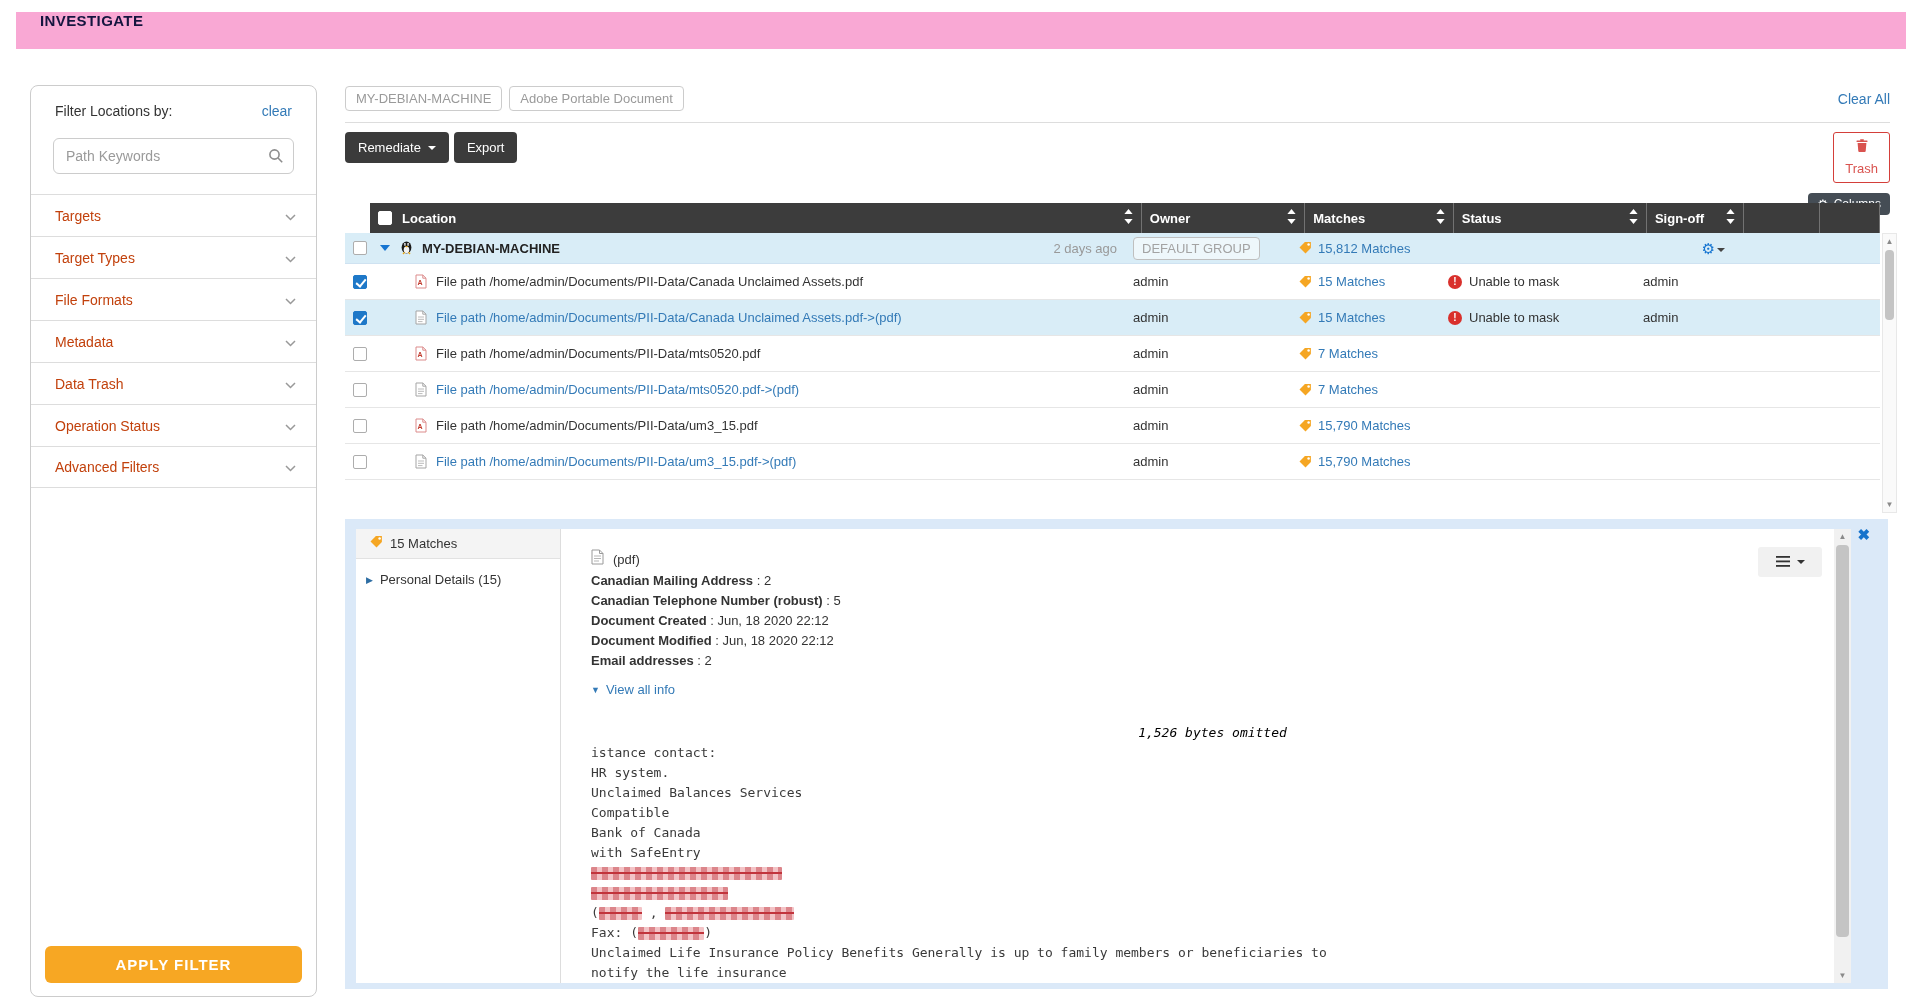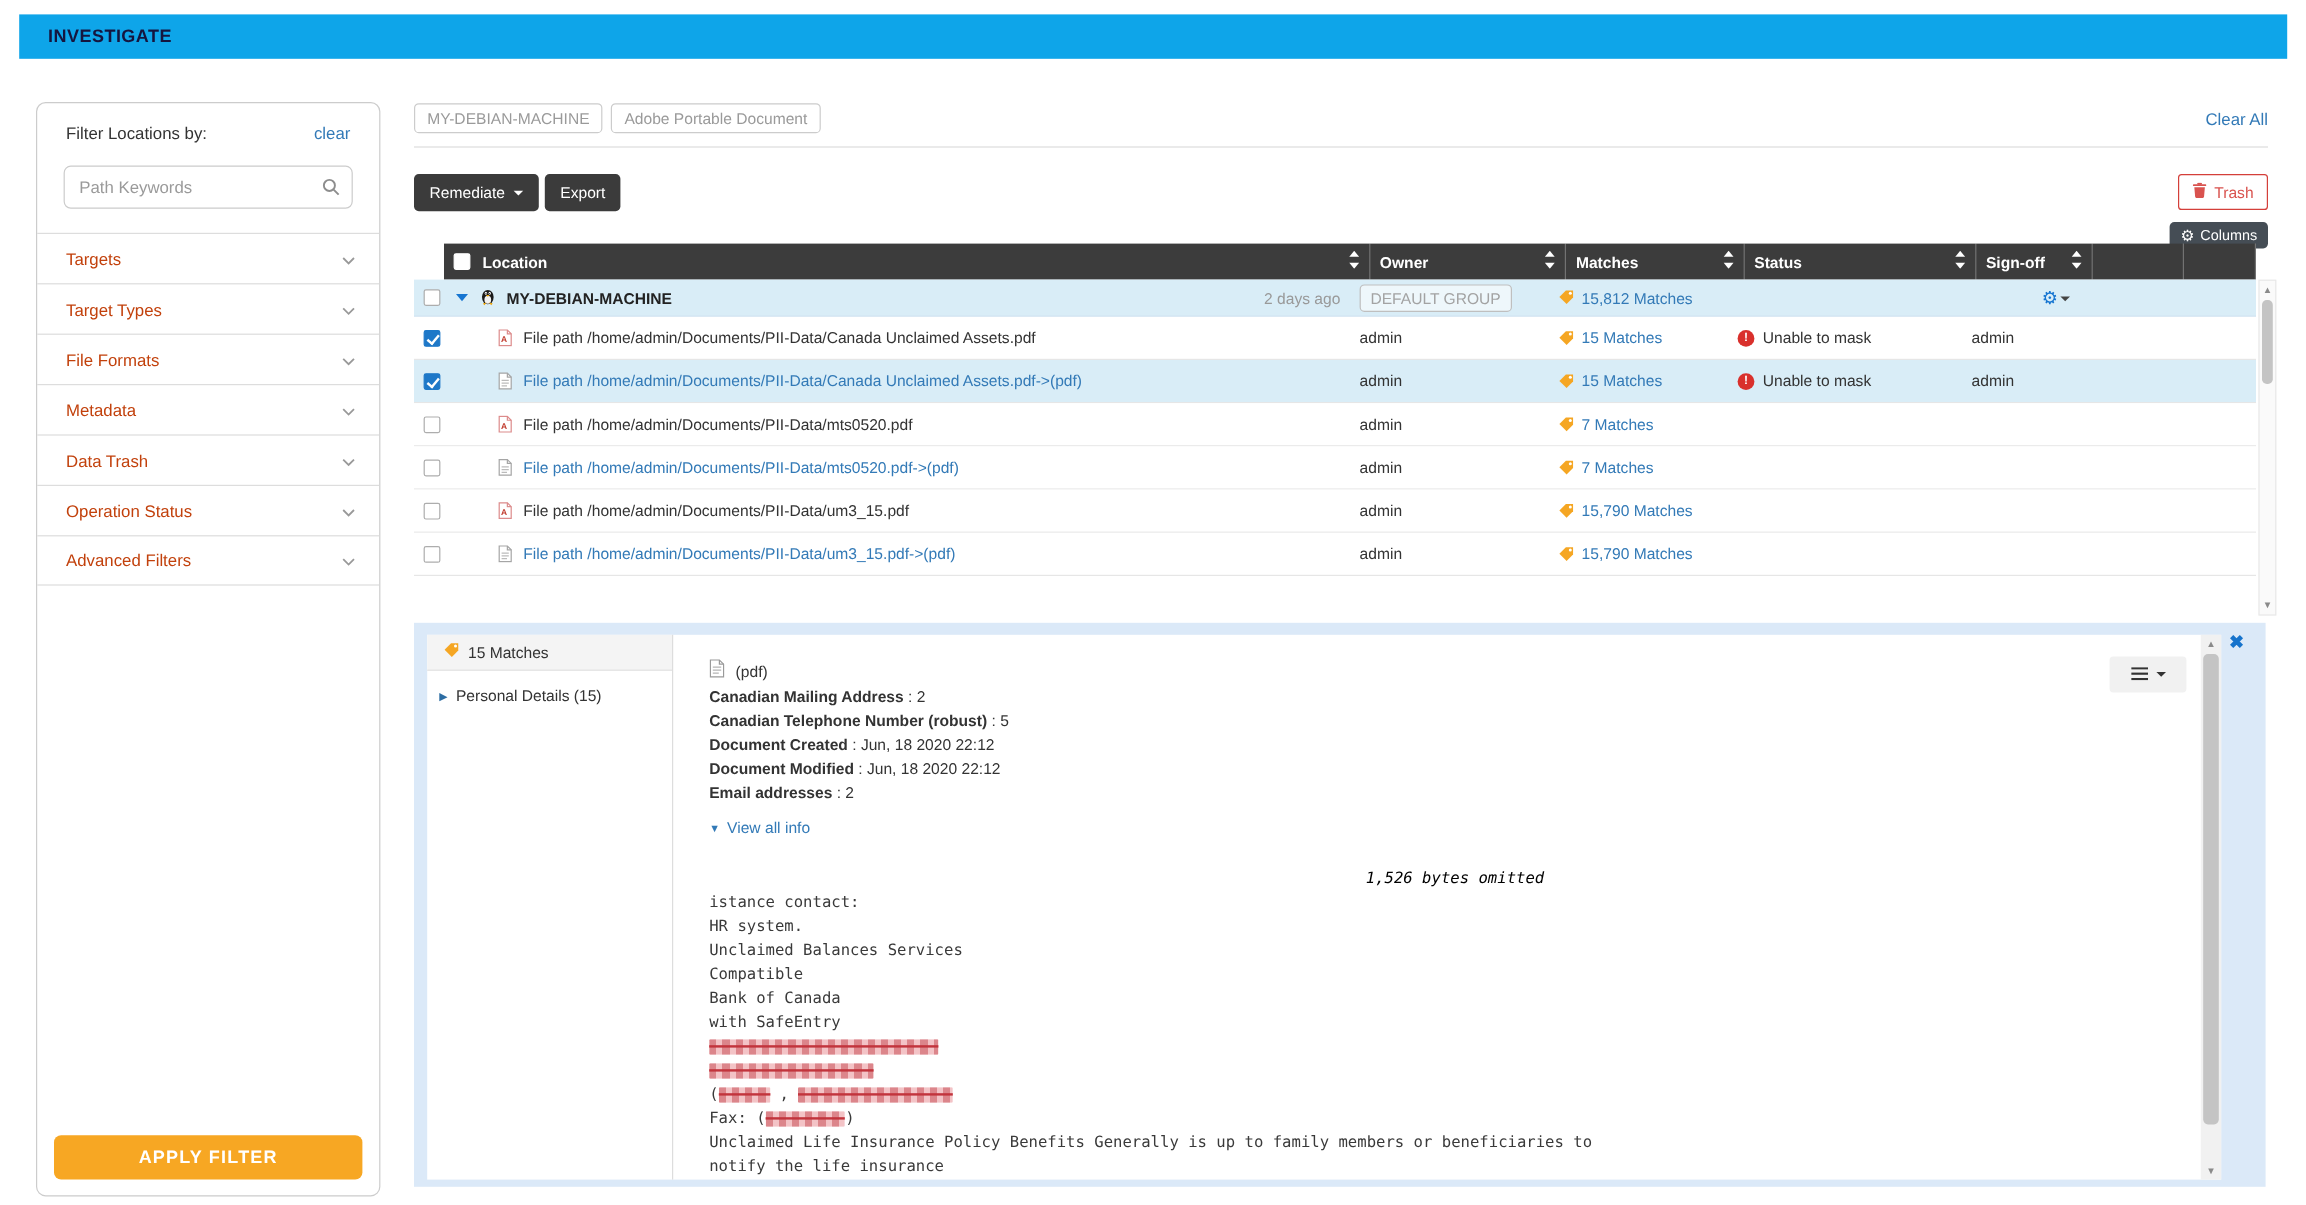--- a/index.html
+++ b/index.html
@@ -1,21 +1,21 @@
 <!DOCTYPE html>
 <html><head>
 <meta charset="utf-8">
 <style>
   * { margin:0; padding:0; box-sizing:border-box; }
   html,body { width:1922px; height:1004px; overflow:hidden; background:#fff;
     font-family:"Liberation Sans", sans-serif; }
 
   
   .topbar { position:absolute; left:16px; top:12px; width:1890px; height:37px;
-    background:#0ea5e9; display:flex; align-items:center; padding-left:24px; }
+    background:#f9a8d4; display:flex; padding-left:24px; }
   .topbar-title { font-size:15px; font-weight:bold; color:#15153f; letter-spacing:.4px; }
 
   
   .filter-panel { position:absolute; left:30px; top:85px; width:287px; height:912px;
     border:1px solid #ccc; border-radius:8px; background:#fff; }
   .fp-header { display:flex; justify-content:space-between; align-items:center;
     padding:17px 24px 15px 24px; }
   .fp-title { font-size:14px; color:#333; }
   .link { color:#337ab7; text-decoration:none; cursor:pointer; }
   .fp-clear { font-size:14px;margin-left:37px; }
@@ -32,31 +32,31 @@
     font-size:15px; letter-spacing:1px; display:flex; align-items:center; justify-content:center;
     cursor:pointer; font-family:"Liberation Sans",sans-serif; }
 
   
   .main { position:absolute; left:345px; top:85px; width:1545px; }
   .chips-row { display:flex; align-items:center; min-height:27px; }
   .chip { border:1px solid #ccc; border-radius:4px; padding:4px 10px; color:#9a9a9a;
     font-size:13px; margin-right:7px; background:#fff; }
   .clear-all { margin-left:auto; font-size:14px; }
   .rule { border-bottom:1px solid #ddd; margin-top:10px; }
-  .actions { display:flex; justify-content:space-between; align-items:flex-start; margin-top:22px; }
+  .actions { display:flex; justify-content:space-between; align-items:flex-start; margin-top:9px; }
   .left-actions { display:flex; gap:5px; }
   .btn-dark { background:#3b3b3b; color:#fff; font-size:13px; padding:8px 13px;
     border:none; border-radius:4px; display:flex; align-items:center; gap:7px; cursor:pointer;
     font-family:"Liberation Sans",sans-serif; }
   .caret-down-sm { display:inline-block; width:0; height:0; border-left:4px solid transparent;
     border-right:4px solid transparent; border-top:4px solid #fff; }
   .right-actions { display:flex; flex-direction:column; align-items:flex-end; gap:10px; }
   .btn-trash { background:#fff; border:1px solid #d43f3a; border-radius:3px; color:#d9534f;
     font-size:13px; padding:6px 11px; display:flex; align-items:center; gap:6px; cursor:pointer;
-    font-family:"Liberation Sans",sans-serif; }
+    font-family:"Liberation Sans",sans-serif;flex-direction:column; }
   .btn-columns { background:#454d55; border:none; border-radius:4px; color:#fff; font-size:12px;
     padding:4px 9px; display:flex; align-items:center; gap:5px; cursor:pointer;
     font-family:"Liberation Sans",sans-serif; }
   .gear-glyph { font-size:13px; line-height:1; }
 
   
   .rtable { position:absolute; left:345px; top:203px; width:1535px; font-size:13px; }
   .thead { display:flex; background:#3c3c3c; height:30px; color:#fff; font-weight:bold;margin-left:25px; }
   .th { display:flex; align-items:center; justify-content:space-between; padding:0 8px;
     border-right:1px solid rgba(255,255,255,.28); height:100%; cursor:pointer; }

